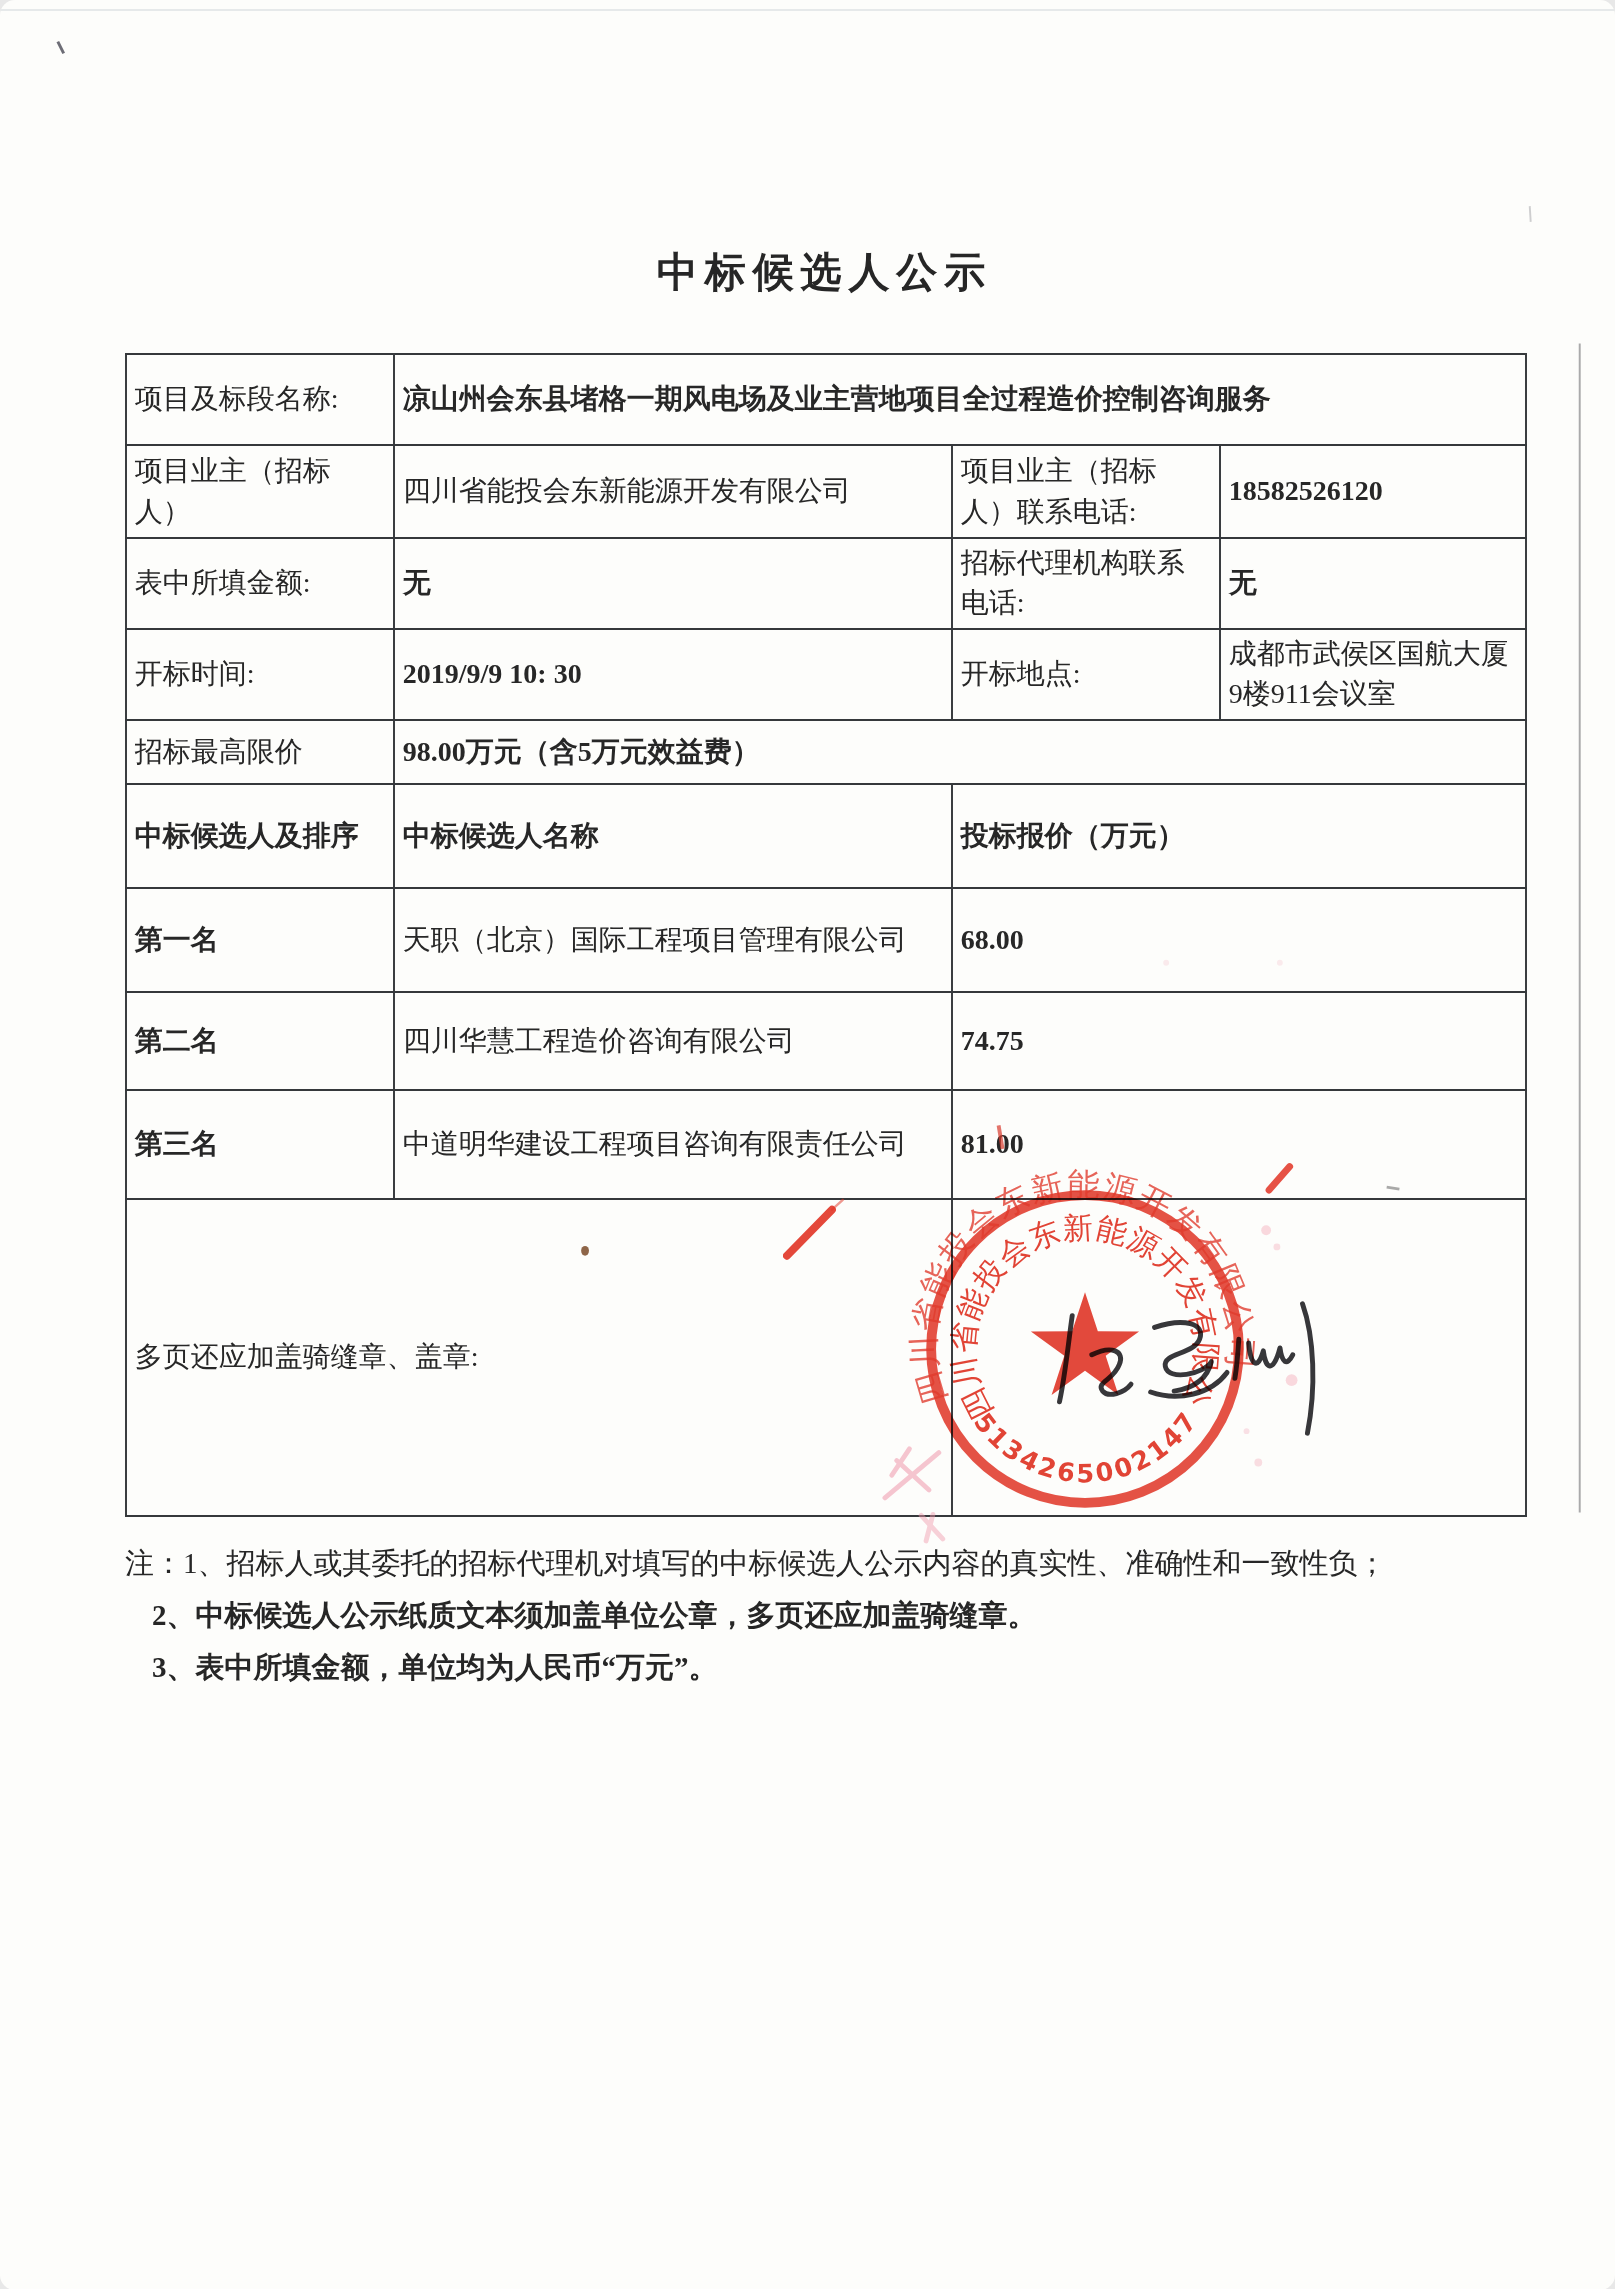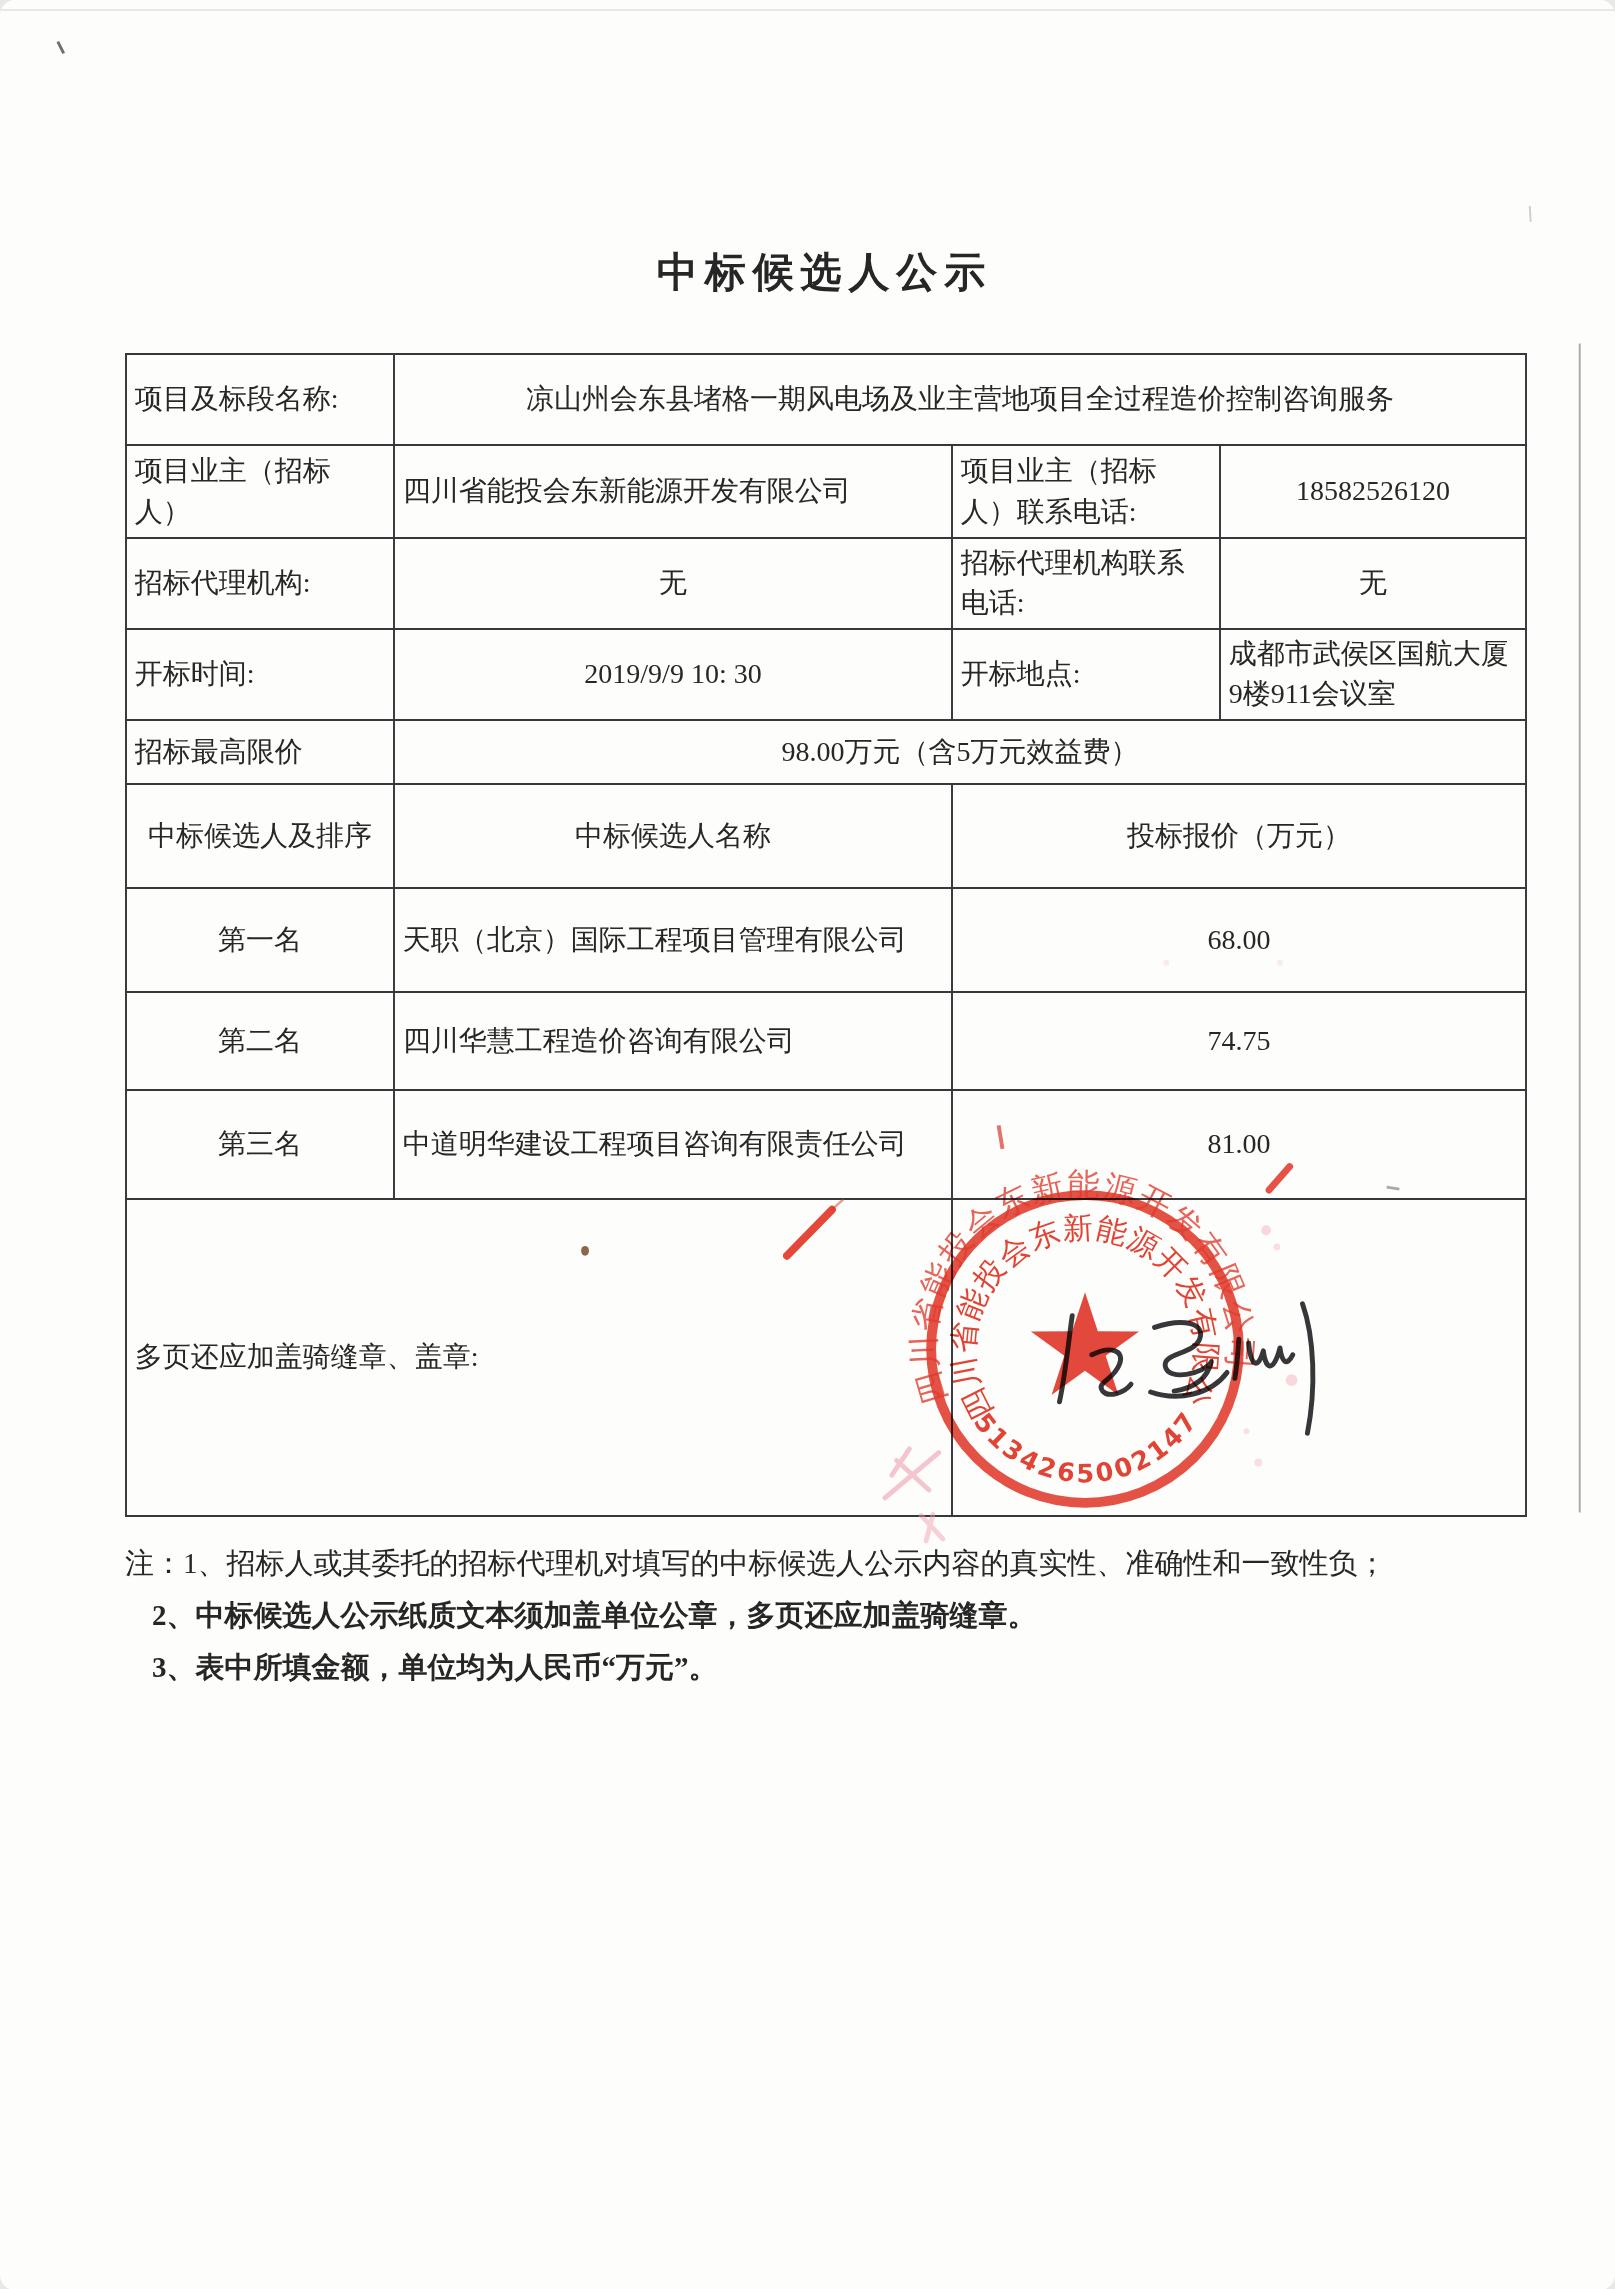--- a/index.html
+++ b/index.html
@@ -33,21 +33,21 @@
     vertical-align:middle;
     padding:3.9px 7.8px;
     line-height:1.45;
     overflow:visible;
   }
   tr.r1{height:91px}  tr.r2{height:93px}  tr.r3{height:84px}
   tr.r4{height:83px}  tr.r5{height:64px}  tr.r6{height:104px}
   tr.r7{height:104px} tr.r8{height:98px} tr.r9{height:109px}
   tr.r10{height:317px}
   td.lab{text-align:left;padding-left:8.8px;}
-  td.ctr{text-align:center;}
+  td.ctr{text-align:left;font-weight:bold;}
   td.lft{text-align:left;padding-left:11.8px;}
   td.loc{text-align:left;padding:2px 3.9px;line-height:1.4;}
   td.stamp-cell{position:relative;}
   
   .notes{
     position:absolute;left:125px;top:1537px;width:1402px;
     font-size:29px;line-height:52px;color:#262626;
   }
   .notes .nrow{display:flex;}
   .notes .indent{margin-left:27px;font-weight:bold;}
@@ -78,21 +78,21 @@
       <td class="lab">项目及标段名称:</td>
       <td class="ctr" colspan="3">凉山州会东县堵格一期风电场及业主营地项目全过程造价控制咨询服务</td>
     </tr>
     <tr class="r2">
       <td class="lab">项目业主（招标人）</td>
       <td class="lft">四川省能投会东新能源开发有限公司</td>
       <td class="lab">项目业主（招标人）联系电话:</td>
       <td class="ctr">18582526120</td>
     </tr>
     <tr class="r3">
-      <td class="lab">招标代理机构:</td>
+      <td class="lab">表中所填金额:</td>
       <td class="ctr">无</td>
       <td class="lab">招标代理机构联系电话:</td>
       <td class="ctr">无</td>
     </tr>
     <tr class="r4">
       <td class="lab">开标时间:</td>
       <td class="ctr">2019/9/9 10: 30</td>
       <td class="lab">开标地点:</td>
       <td class="loc">成都市武侯区国航大厦9楼911会议室</td>
     </tr>

